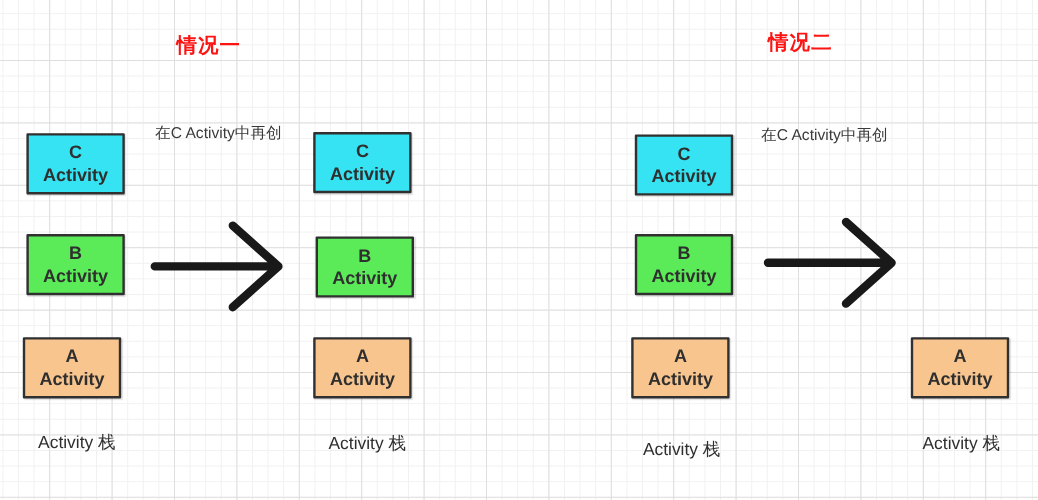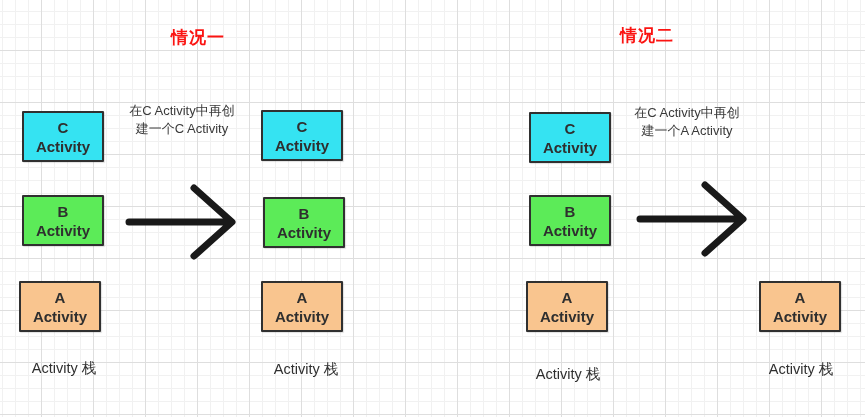--- a/index.html
+++ b/index.html
@@ -22,22 +22,22 @@
     background-position: 0 -2px, -11px 0, 0 -2px, -11px 0;
   }
   .heading {
     position: absolute;
     font-size: 17px;
     font-weight: bold;
     color: #fb1412;
     letter-spacing: 1px;
     white-space: nowrap;
   }
-  .h-s1 { left: 147px; top: 26px; margin-left: 24px; }
-  .h-s2 { left: 620px; top: 24px; }
+  .h-s1 { left: 147px; top: 26px; }
+  .h-s2 { left: 640px; top: 24px; }
 
   .abox {
     position: absolute;
     width: 82px;
     height: 51px;
     box-sizing: border-box;
     border: 2.5px solid #303030;
     border-radius: 1px;
     display: flex;
     flex-direction: column;
@@ -120,21 +120,20 @@
     <span class="ln">Activity</span>
   </div>
   <div class="abox orange p-s1a" style="background-color: rgb(249, 197, 143);">
     <span class="ln">A</span>
     <span class="ln">Activity</span>
   </div>
   <div class="stack-label l-1">Activity 栈</div>
 
   <div class="note n-1">
     <div>在C Activity中再创</div>
-    <div>建一个C Activity</div>
   </div>
   <svg class="arrow a-1" viewBox="0 0 115 76" xmlns="http://www.w3.org/2000/svg">
     <path d="M4 38 H104 M69 4 L107 38 L69 72" fill="none" stroke="#191919" stroke-width="7" stroke-linecap="round" stroke-linejoin="round"></path>
   </svg>
 
   <div class="abox cyan p-s2c" style="background-color: rgb(53, 227, 242);">
     <span class="ln">C</span>
     <span class="ln">Activity</span>
   </div>
   <div class="abox green p-s2b" style="background-color: rgb(92, 235, 88);">
@@ -156,21 +155,20 @@
     <span class="ln">Activity</span>
   </div>
   <div class="abox orange p-s3a" style="background-color: rgb(249, 197, 143);">
     <span class="ln">A</span>
     <span class="ln">Activity</span>
   </div>
   <div class="stack-label l-3">Activity 栈</div>
 
   <div class="note n-2">
     <div>在C Activity中再创</div>
-    <div>建一个A Activity</div>
   </div>
   <svg class="arrow a-2" viewBox="0 0 115 76" xmlns="http://www.w3.org/2000/svg">
     <path d="M4 38 H104 M69 4 L107 38 L69 72" fill="none" stroke="#191919" stroke-width="7" stroke-linecap="round" stroke-linejoin="round"></path>
   </svg>
 
   <div class="abox orange p-s4a" style="background-color: rgb(249, 197, 143);">
     <span class="ln">A</span>
     <span class="ln">Activity</span>
   </div>
   <div class="stack-label l-4">Activity 栈</div>

